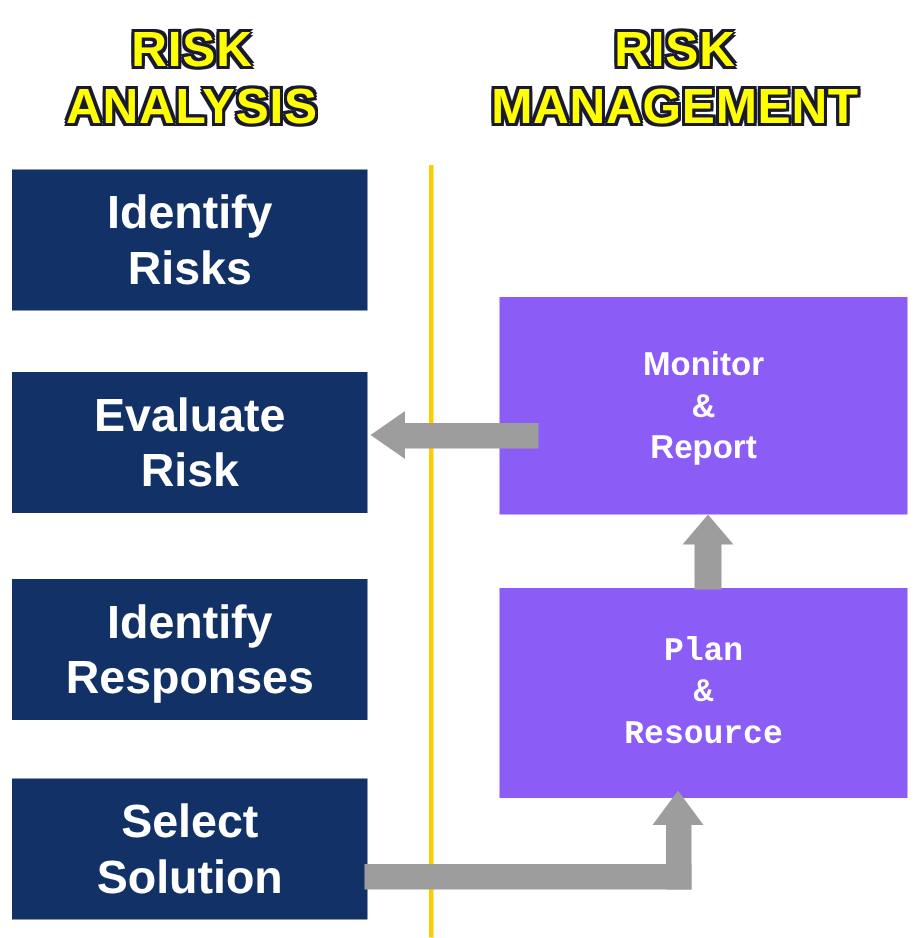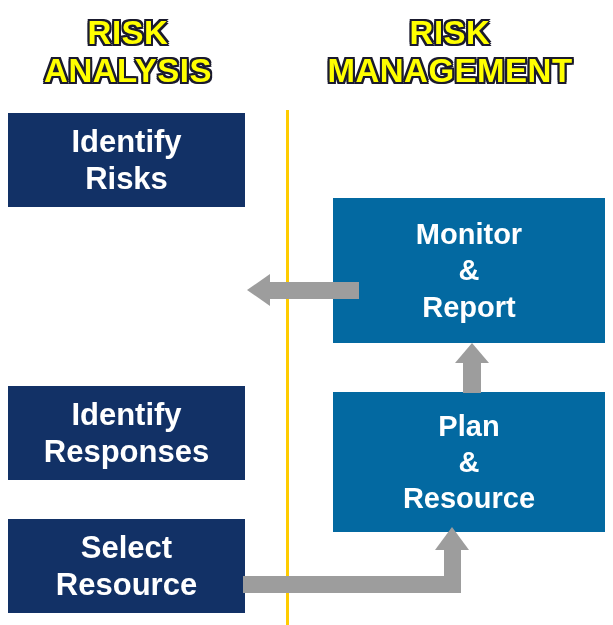--- a/index.html
+++ b/index.html
@@ -72,32 +72,32 @@
     font-weight: bold;
     white-space: pre-line;
     box-sizing: border-box;
   }
   .box.navy {
     background: #123166;
     font-size: 31px;
     line-height: 1.2;
   }
   .box.red {
-    background: #0369a1;
-    font-size: 29px;
+    background: #8b5cf6;
+    font-size: 22px;
     line-height: 1.25;
   }
 
   #box-identify-risks    { left: 8px;  top: 113px; width: 237px; height: 94px; }
   #box-evaluate-risk     { left: 8px;  top: 248px; width: 237px; height: 94px; }
   #box-identify-resp     { left: 8px;  top: 386px; width: 237px; height: 94px; }
   #box-select-solution   { left: 8px;  top: 519px; width: 237px; height: 94px; }
 
   #box-monitor-report    { left: 333px; top: 198px; width: 272px; height: 145px; }
-  #box-plan-resource     { left: 333px; top: 392px; width: 272px; height: 140px; }
+  #box-plan-resource     { left: 333px; top: 392px; width: 272px; height: 140px; font-family: Liberation Mono, monospace; }
 
   
   .arrow {
     position: absolute;
   }
   .arrow-shaft {
     position: absolute;
     background: #9d9d9d;
   }
   .arrow-head {
@@ -159,26 +159,28 @@
 ANALYSIS</div>
 
   <div class="heading" id="heading-management">RISK
 MANAGEMENT</div>
 
   <div id="divider"></div>
 
   <div class="box navy" id="box-identify-risks">Identify
 Risks</div>
 
+  <div class="box navy" id="box-evaluate-risk">Evaluate
+Risk</div>
 
   <div class="box navy" id="box-identify-resp">Identify
 Responses</div>
 
   <div class="box navy" id="box-select-solution">Select
-Resource</div>
+Solution</div>
 
   <div class="box red" id="box-monitor-report">Monitor
 &amp;
 Report</div>
 
   <div class="box red" id="box-plan-resource">Plan
 &amp;
 Resource</div>
 
   <div class="arrow" id="arrow-monitor-to-evaluate">

